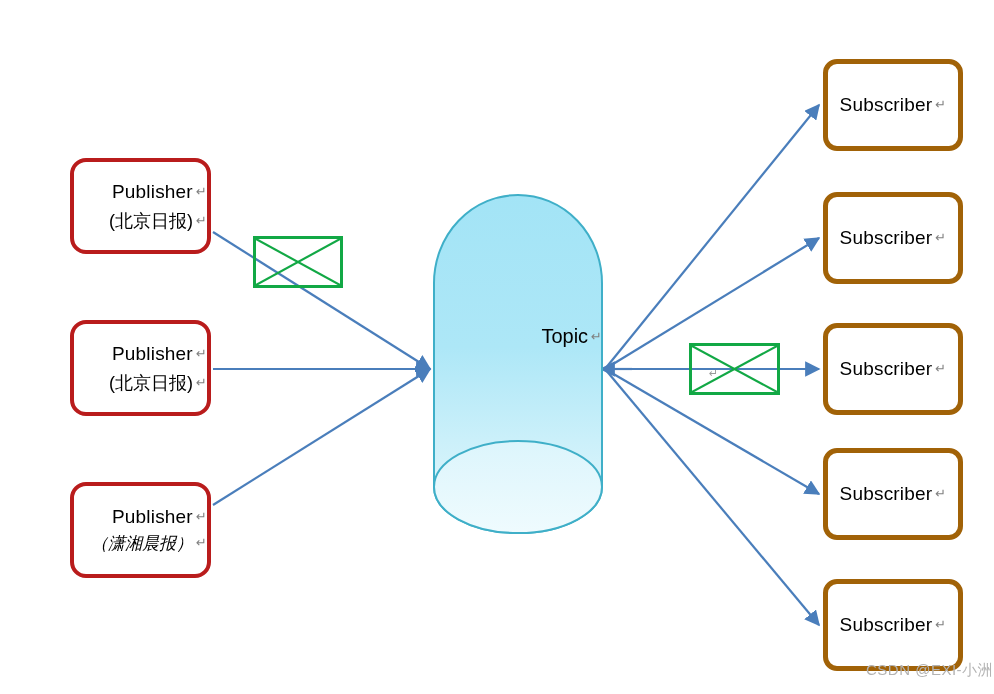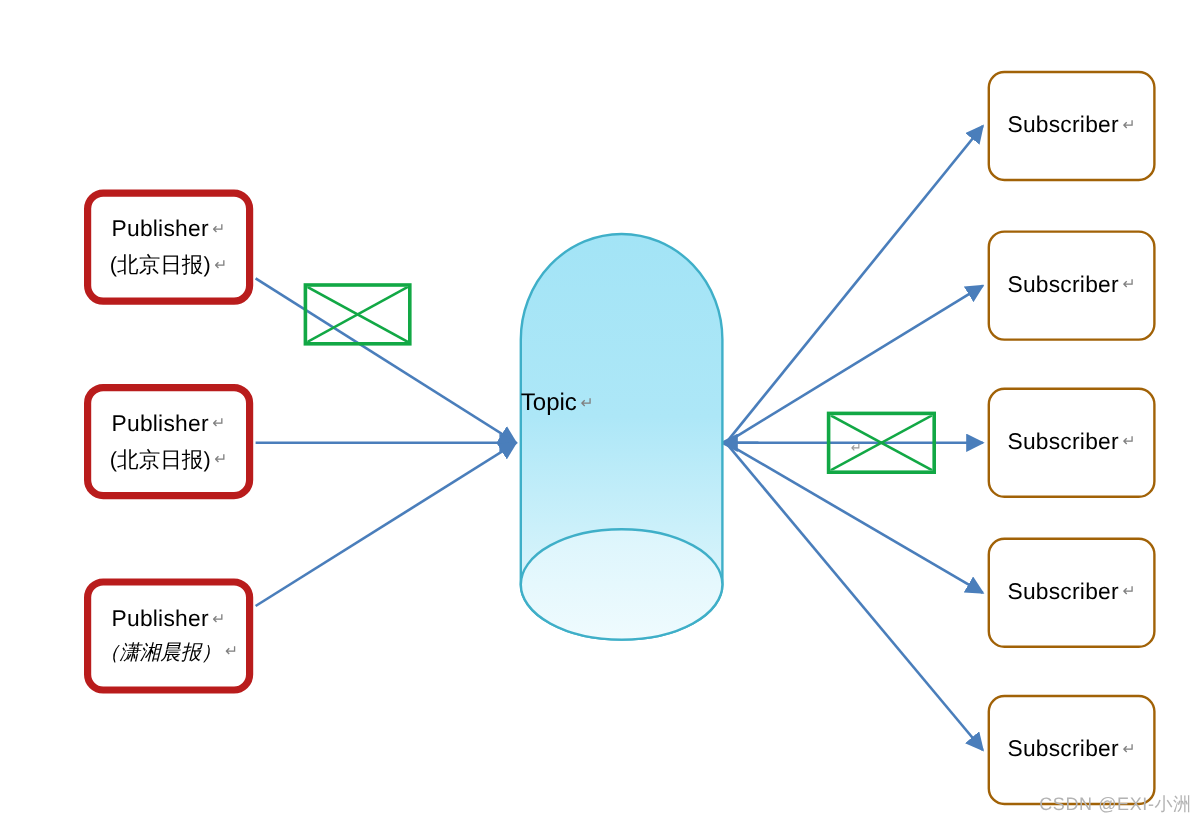--- a/index.html
+++ b/index.html
@@ -29,25 +29,26 @@
     box-sizing: border-box;
     background: #ffffff;
     display: flex;
     flex-direction: column;
     align-items: center;
     justify-content: center;
     text-align: center;
     color: #000000;
   }
   .publisher-node {
-    border: 6px solid #b91c1c;
+    border: 4px solid #b91c1c;
     border-radius: 16px;
+    align-items: flex-end;
   }
   .subscriber-node {
-    border: 2px solid #a16207;
+    border: 5px solid #a16207;
     border-radius: 14px;
   }
   .node-line {
     display: block;
     white-space: nowrap;
     line-height: 1.35;
   }
   .line-main {
     font-size: 19px;
     letter-spacing: 0.2px;
@@ -77,21 +78,21 @@
     position: absolute;
     color: #9a9a9a;
     font-size: 11px;
   }
   .topic-wrap {
     position: absolute;
   }
   .topic-label {
     position: absolute;
     width: 100%;
-    text-align: left;
+    text-align: right;
     font-size: 20px;
     color: #000000;
     white-space: nowrap;
   }
   .watermark {
     position: absolute;
     font-size: 15px;
     color: #b3b3b3;
     white-space: nowrap;
     letter-spacing: 0.5px;

